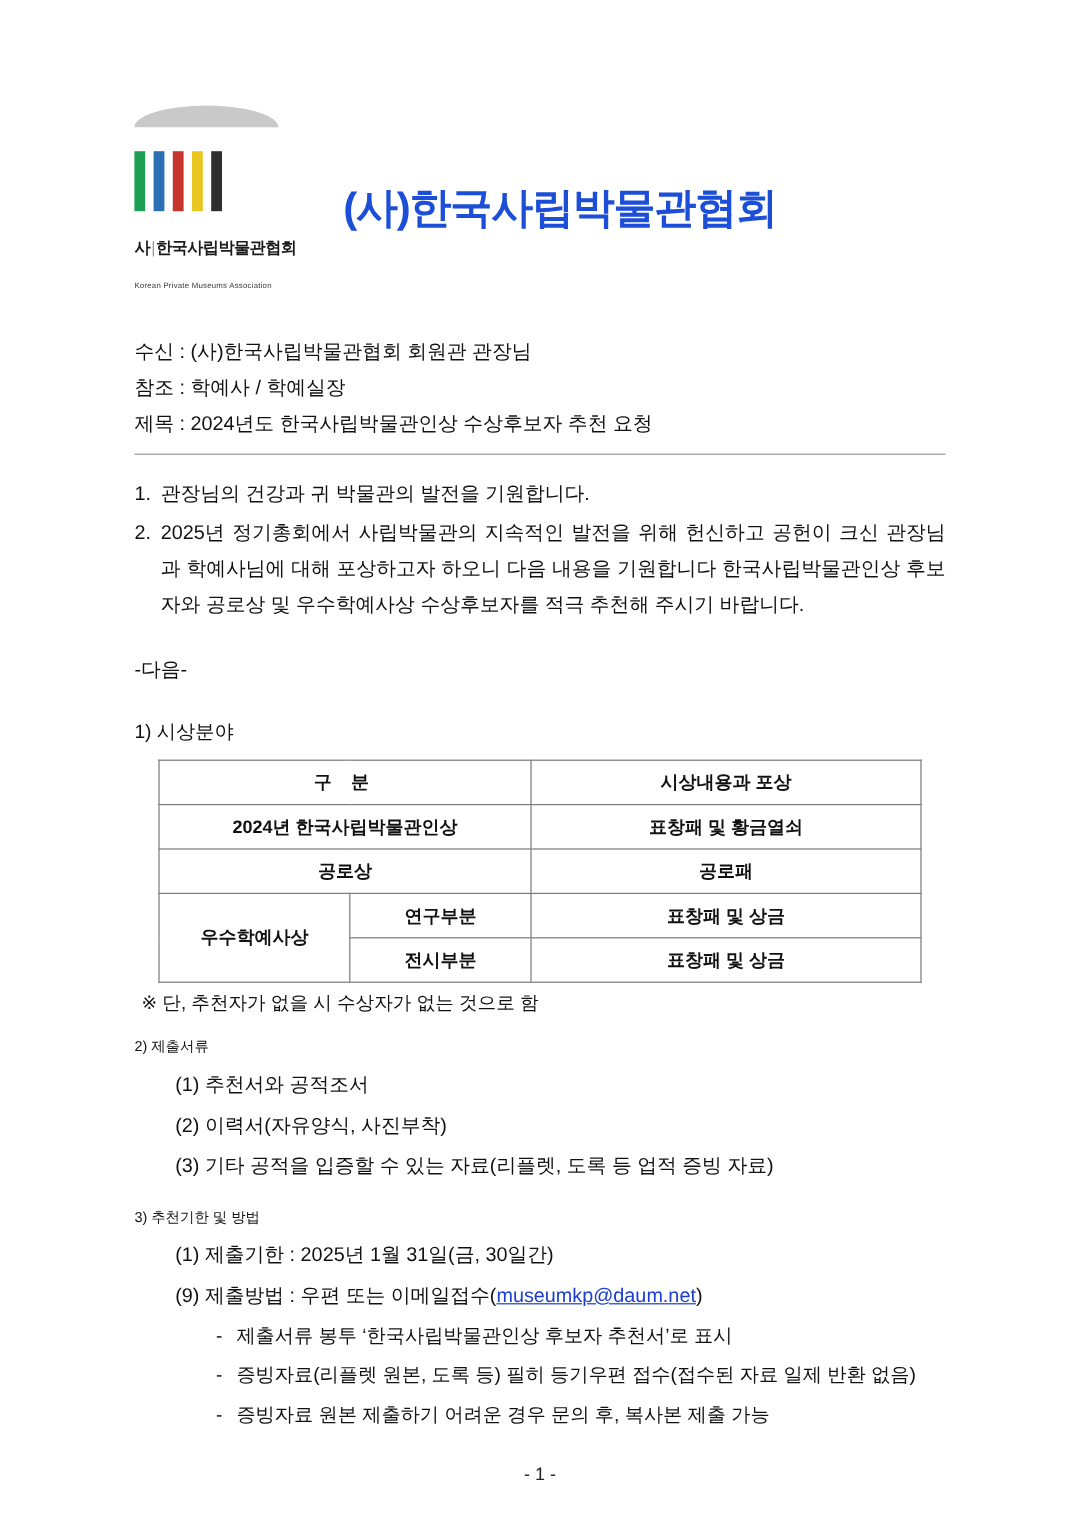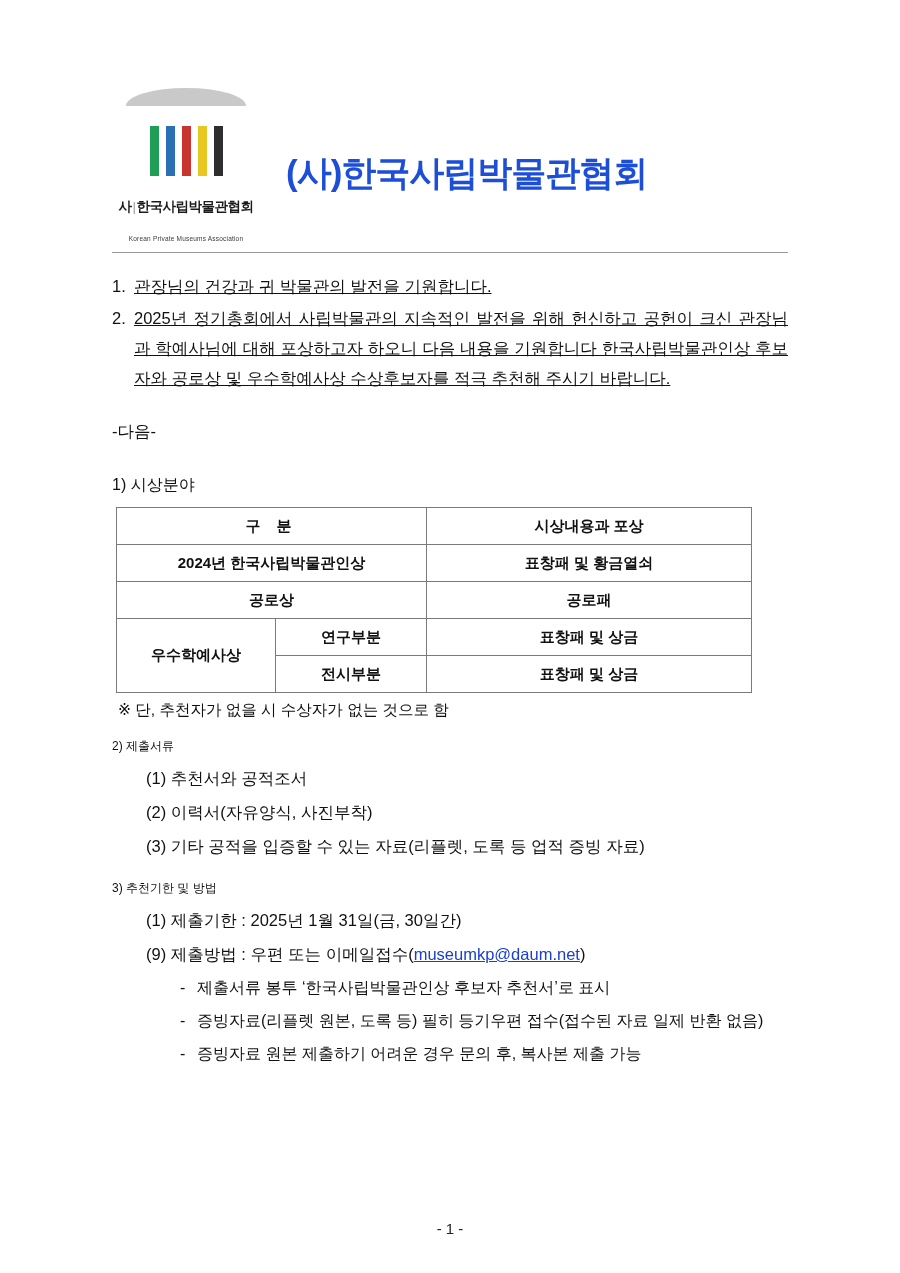--- a/index.html
+++ b/index.html
@@ -29,21 +29,20 @@
     align-items: center;
     padding-top: 88px;
     padding-left: 0px;
     gap: 26px;
   }
   .logo {
     width: 148px;
     position: relative;
     display: flex;
     flex-direction: column;
-    align-items: center;
     gap: 16px;
   }
   .logo-arc {
     width: 120px;
     height: 18px;
     background: #c9c9c9;
     border-radius: 60px 60px 0 0 / 18px 18px 0 0;
     margin-bottom: 4px;
   }
   .logo-bars {
@@ -111,39 +110,38 @@
     margin-bottom: 2px;
   }
   .num-item .marker {
     width: 22px;
     flex: 0 0 22px;
   }
   .num-item .text {
     flex: 1;
     text-align: justify;
     text-justify: inter-character;
-    text-decoration: underline;
   }
   .center-dash {
     margin-top: 28px;
     font-size: 16.5px;
   }
 
   .section-head {
     margin-top: 28px;
     font-size: 16px;
     line-height: 28px;
   }
 
   
   table.awards {
     margin-top: 8px;
     border-collapse: collapse;
     width: 636px;
-    margin-left: 4px;
+    margin-left: 20px;
     font-size: 15px;
   }
   table.awards td {
     border: 1px solid #7a7a7a;
     text-align: center;
     height: 32px;
     padding: 2px 4px;
     font-weight: bold;
     color: #111;
   }
@@ -202,20 +200,25 @@
         <span style="background:#c8352f"></span>
         <span style="background:#e8c720"></span>
         <span style="background:#2e2e2e"></span>
       </div>
       <div class="logo-text-main"><span>사</span><span class="sep">|</span><span>한국사립박물관협회</span></div>
       <div class="logo-text-sub">Korean Private Museums Association</div>
     </div>
     <div class="org-title">(사)한국사립박물관협회</div>
   </div>
 
+  <div class="meta">
+    <div>수신 : (사)한국사립박물관협회 회원관 관장님</div>
+    <div>참조 : 학예사 / 학예실장</div>
+    <div>제목 : 2024년도 한국사립박물관인상 수상후보자 추천 요청</div>
+  </div>
   <div class="rule"></div>
 
   <div class="body-list">
     <div class="num-item">
       <div class="marker">1.</div>
       <div class="text">관장님의 건강과 귀 박물관의 발전을 기원합니다.</div>
     </div>
     <div class="num-item">
       <div class="marker">2.</div>
       <div class="text">2025년 정기총회에서 사립박물관의 지속적인 발전을 위해 헌신하고 공헌이 크신 관장님과 학예사님에 대해 포상하고자 하오니 다음 내용을 기원합니다 한국사립박물관인상 후보자와 공로상 및 우수학예사상 수상후보자를 적극 추천해 주시기 바랍니다.</div>

